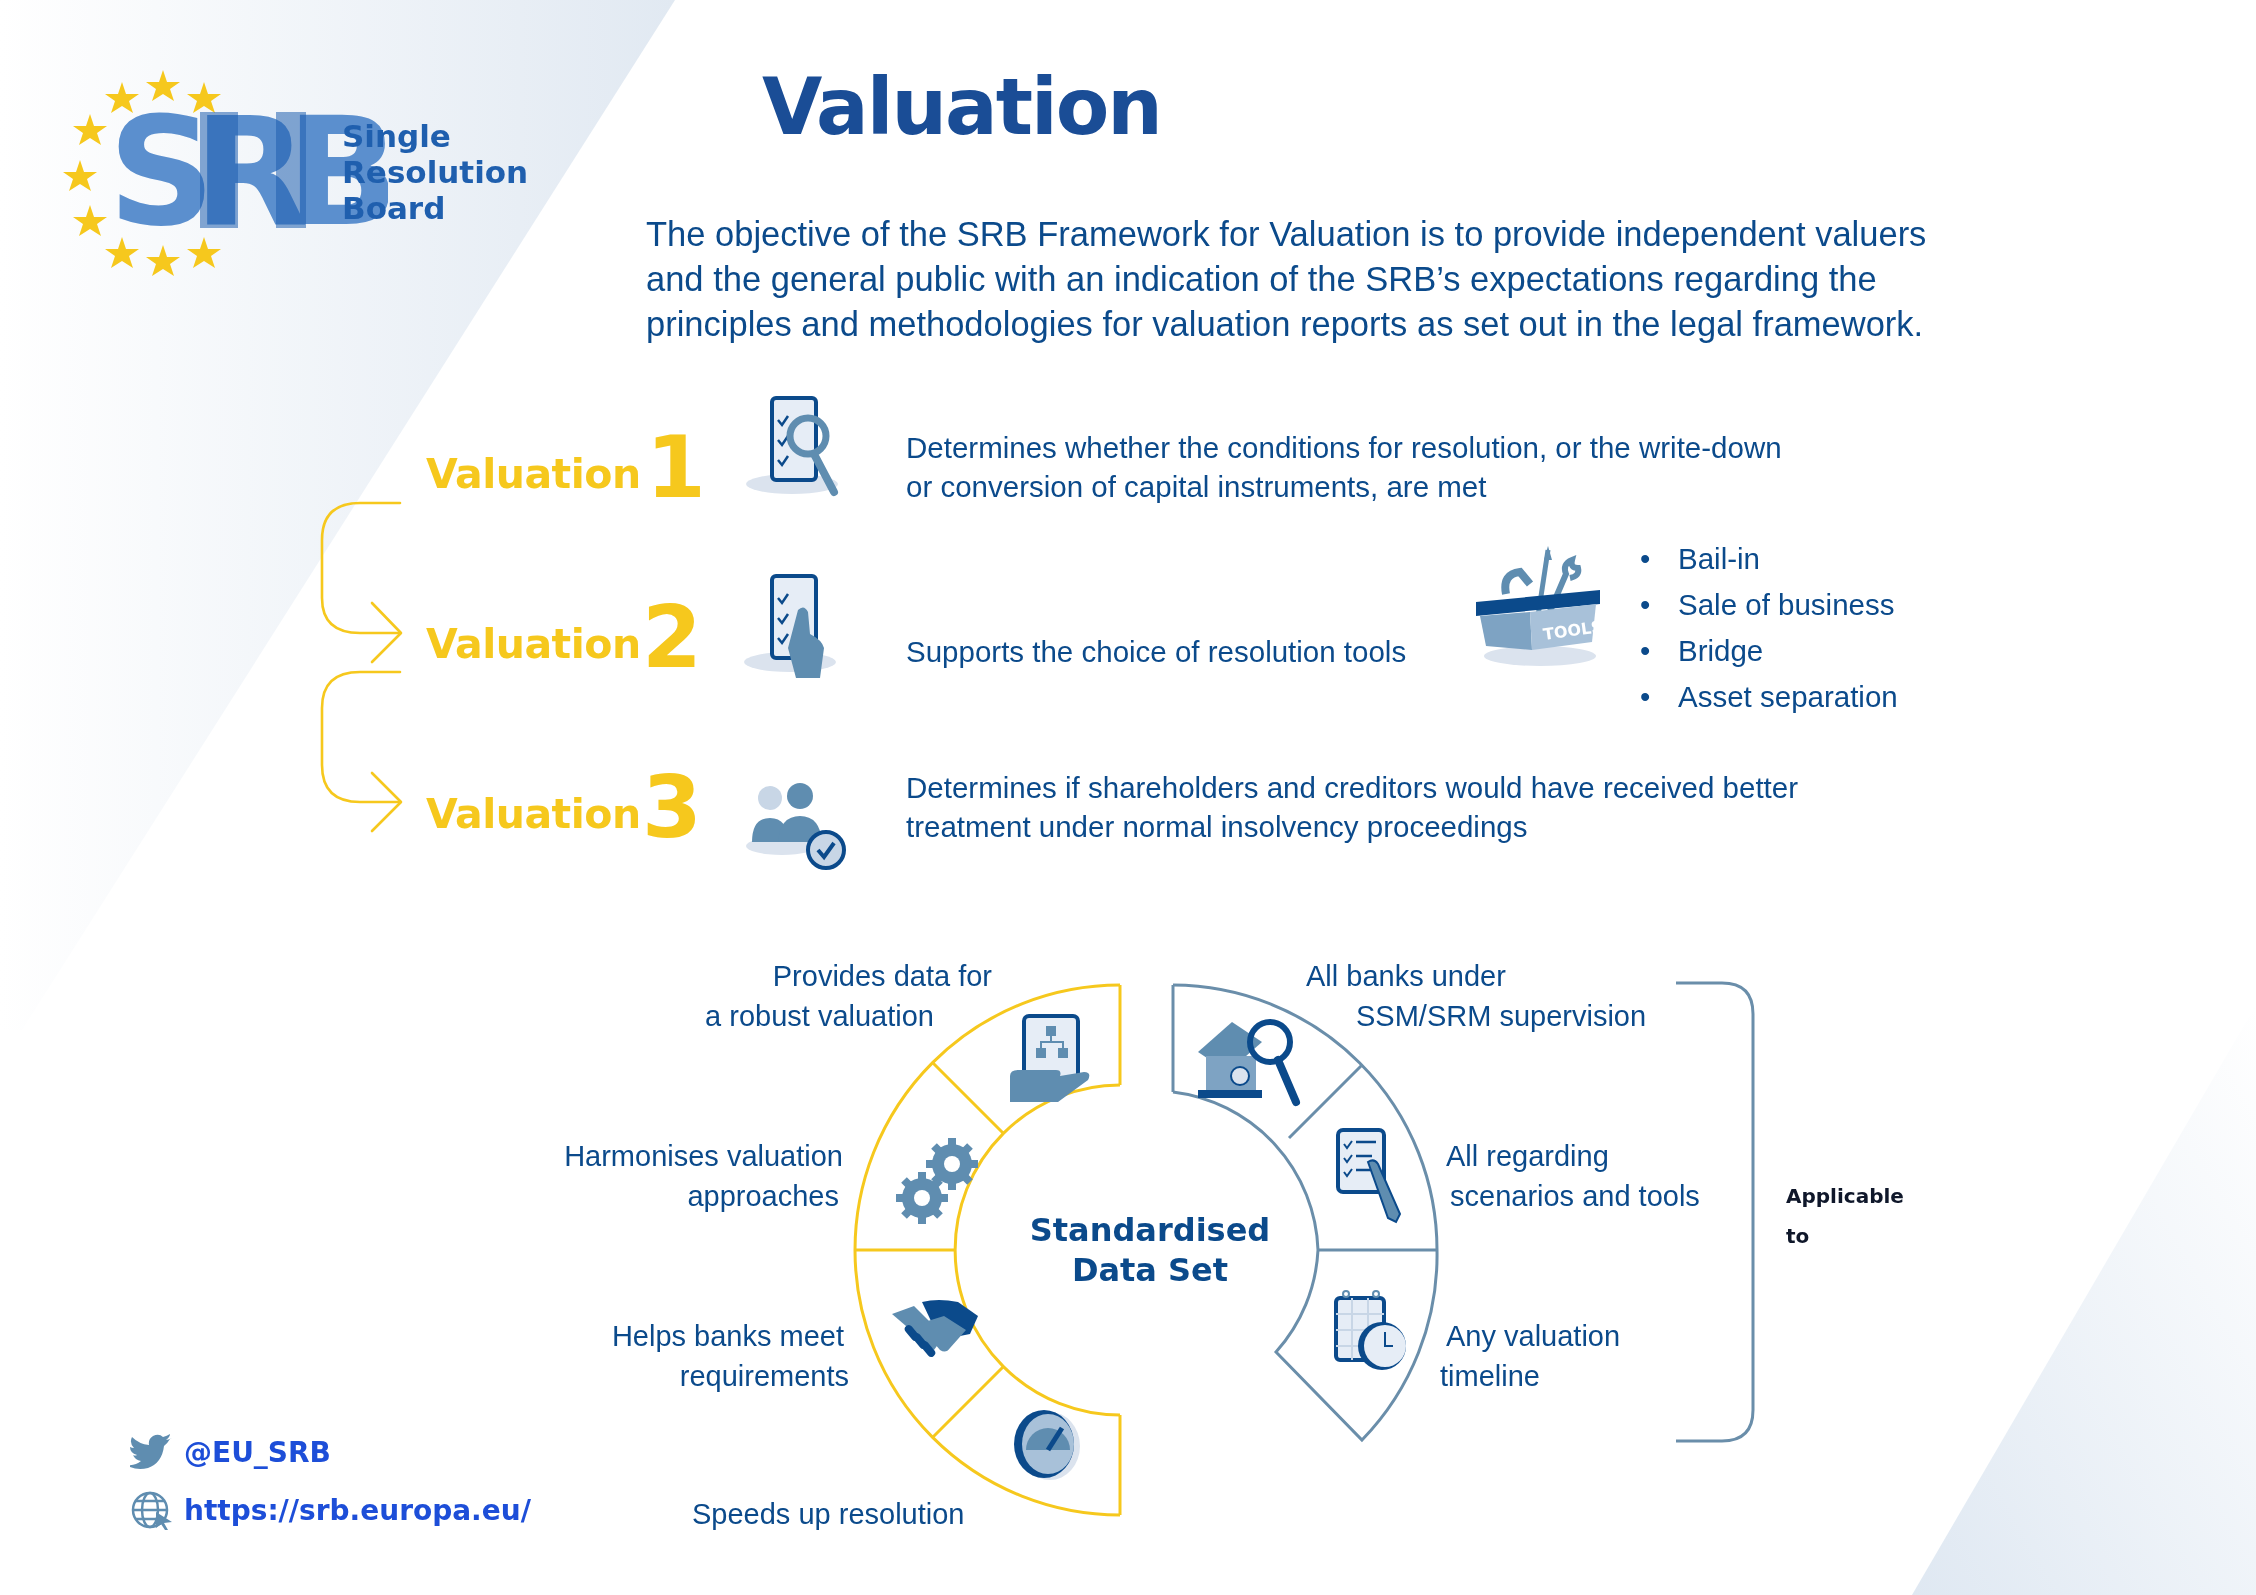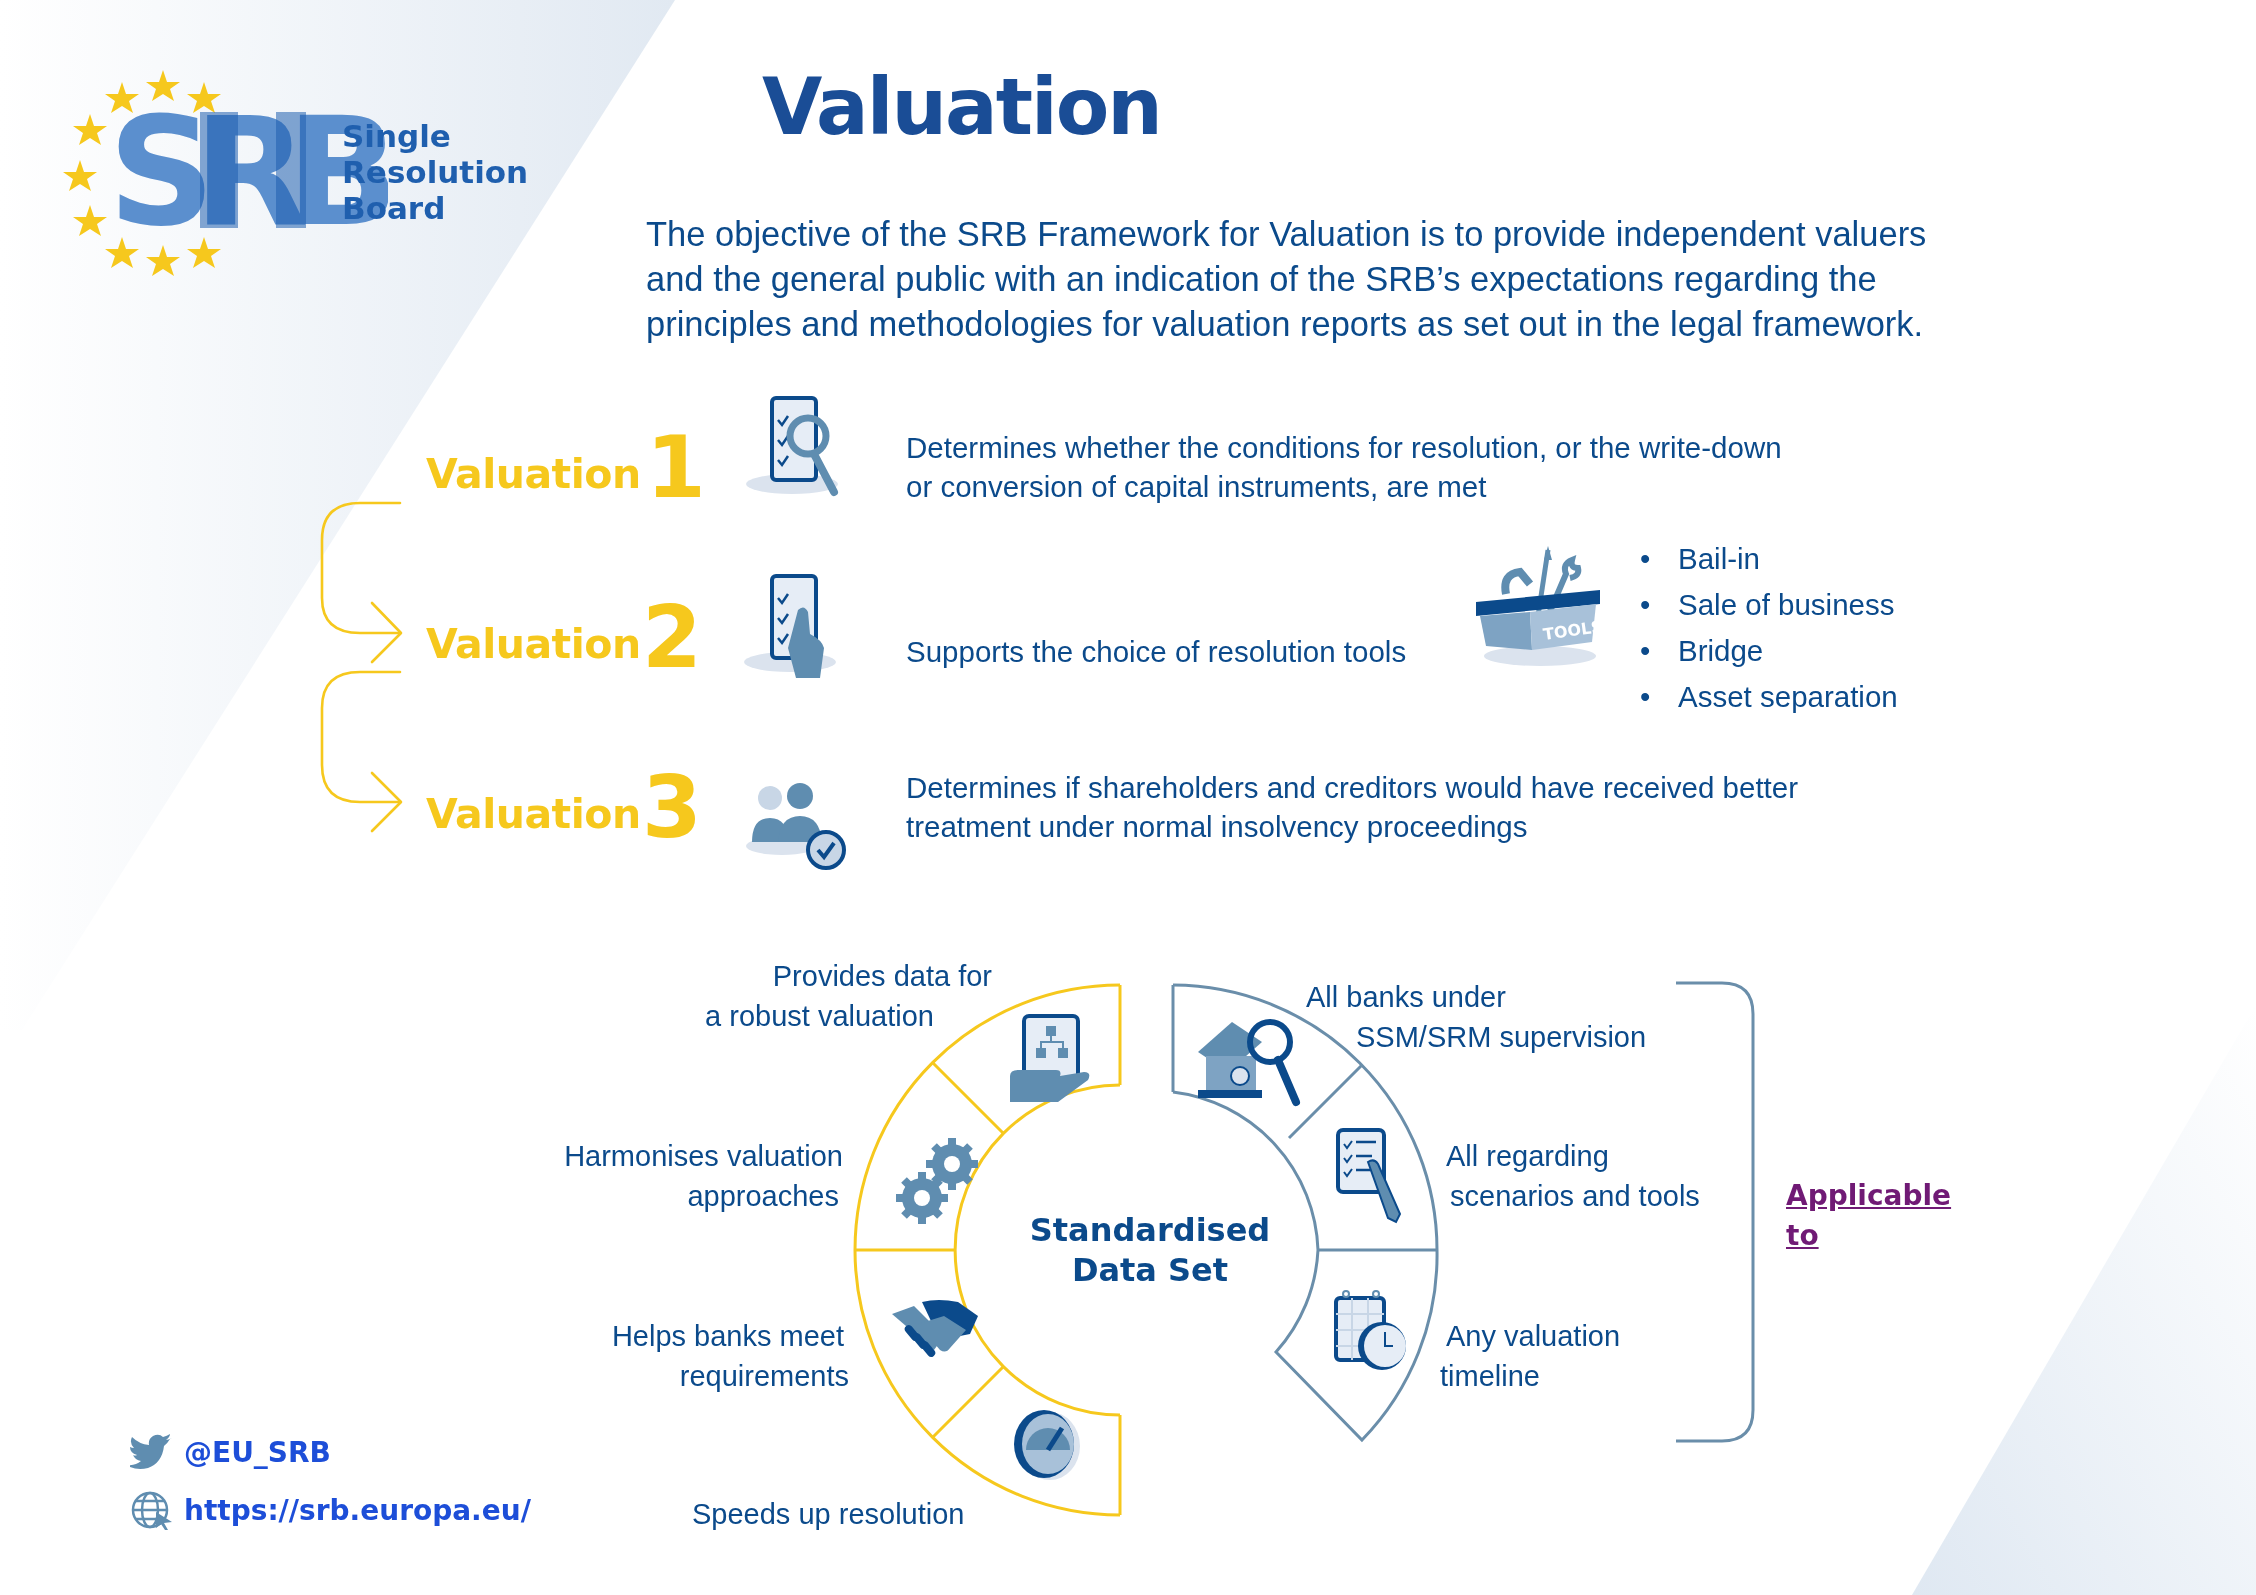--- a/index.html
+++ b/index.html
@@ -11,21 +11,21 @@
   .title { font-family: "DejaVu Sans", sans-serif; font-weight: bold; color: #1a4d96; font-size: 78px; letter-spacing: -2px; }
   .intro { font-size: 34.5px; line-height: 45px; color: #0b4a8b; width: 1380px; }
   .val-label { font-family: "DejaVu Sans", sans-serif; font-weight: bold; color: #f6c81d; font-size: 41px; letter-spacing: -0.5px; }
   .val-num { font-family: "DejaVu Sans", sans-serif; font-weight: bold; color: #f6c81d; font-size: 86px; line-height: 86px; }
   .desc { font-size: 29.5px; line-height: 39px; color: #0b4a8b; }
   .bullets { list-style: none; }
   .bullets li { font-size: 29.5px; line-height: 46px; color: #0b4a8b; position: relative; padding-left: 38px; }
   .bullets li::before { content: "•"; position: absolute; left: 0; top: 0; }
   .seg-label { font-size: 29px; line-height: 40px; color: #0b4a8b; }
   .center-label { font-family: "DejaVu Sans", sans-serif; font-weight: bold; color: #0b4a8b; font-size: 32px; line-height: 40px; text-align: center; }
-  .applicable { font-family: "DejaVu Sans", sans-serif; font-weight: bold; color: #701a75; font-size: 28px; line-height: 40px; text-decoration: underline; }
+  .applicable { font-family: "DejaVu Sans", sans-serif; font-weight: bold; color: #0f172a; font-size: 20px; line-height: 40px; }
   .footer-text { font-family: "DejaVu Sans", sans-serif; font-weight: bold; color: #1d4ed8; font-size: 28px; }
   .right { text-align: right; }
 </style>
 </head>
 <body>
 
 <svg class="bg-left" viewBox="0 0 2256 1595" width="2256" height="1595">
   <defs>
     <linearGradient id="gl" x1="0" y1="0" x2="1" y2="0">
       <stop offset="0" stop-color="#ffffff"></stop>
@@ -251,21 +251,21 @@
   <div style="margin-right:4px;">approaches</div>
 </div>
 <div class="abs seg-label right" style="left:500px;top:1316px;width:349px;">
   <div style="margin-right:5px;">Helps banks meet</div>
   <div>requirements</div>
 </div>
 <div class="abs seg-label" style="left:692px;top:1494px;">
   <div>Speeds up resolution</div>
 </div>
 
-<div class="abs seg-label" style="left:1306px;top:956px;margin-top:21px;">
+<div class="abs seg-label" style="left:1306px;top:956px;">
   <div>All banks under</div>
   <div style="margin-left:50px;">SSM/SRM supervision</div>
 </div>
 <div class="abs seg-label" style="left:1446px;top:1136px;">
   <div>All regarding</div>
   <div style="margin-left:4px;">scenarios and tools</div>
 </div>
 <div class="abs seg-label" style="left:1440px;top:1316px;">
   <div style="margin-left:6px;">Any valuation</div>
   <div>timeline</div>

